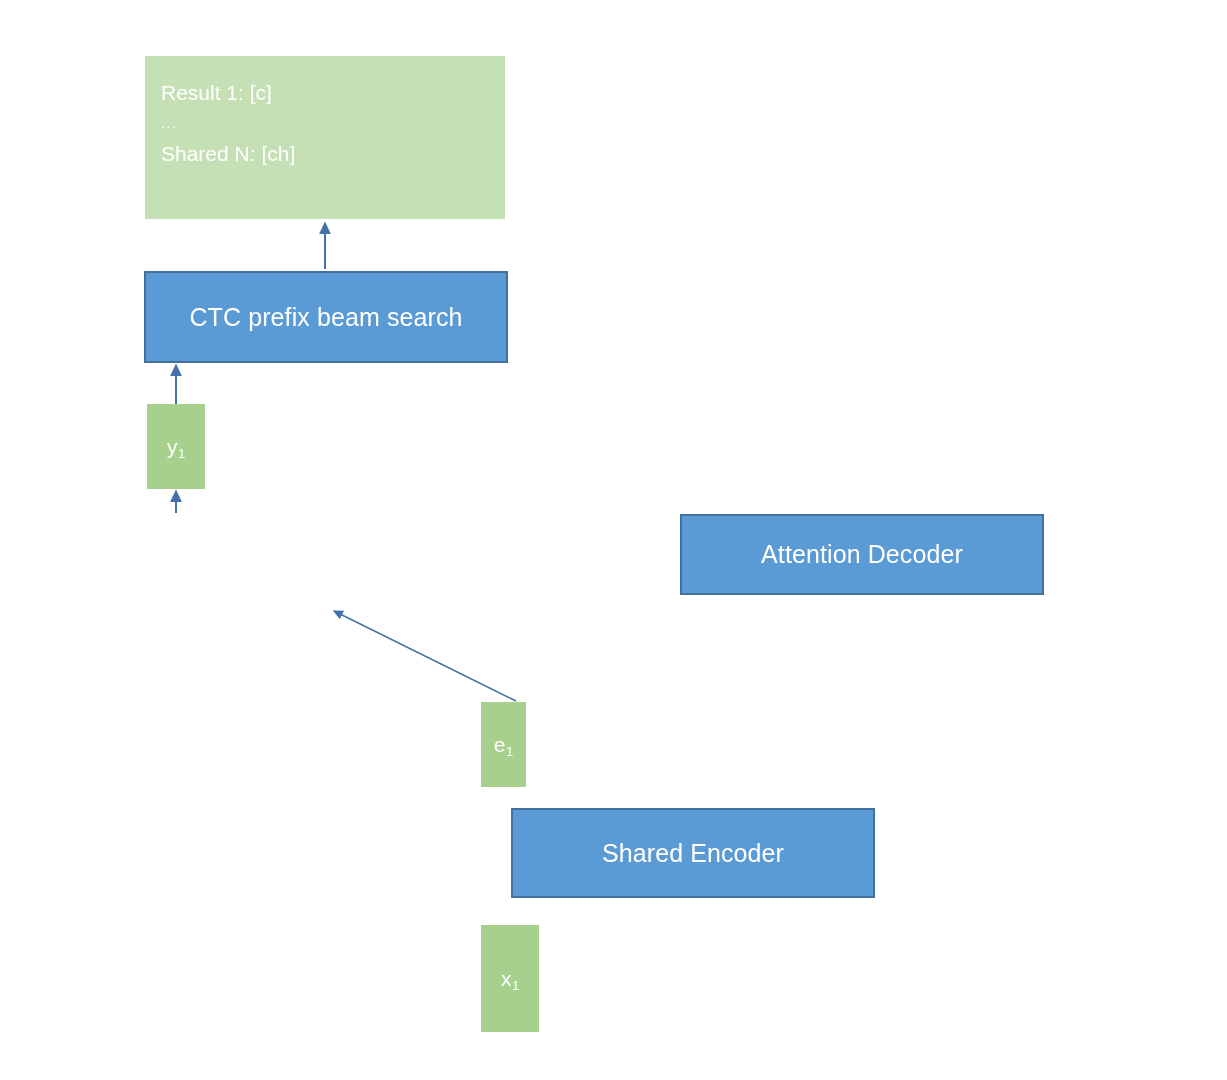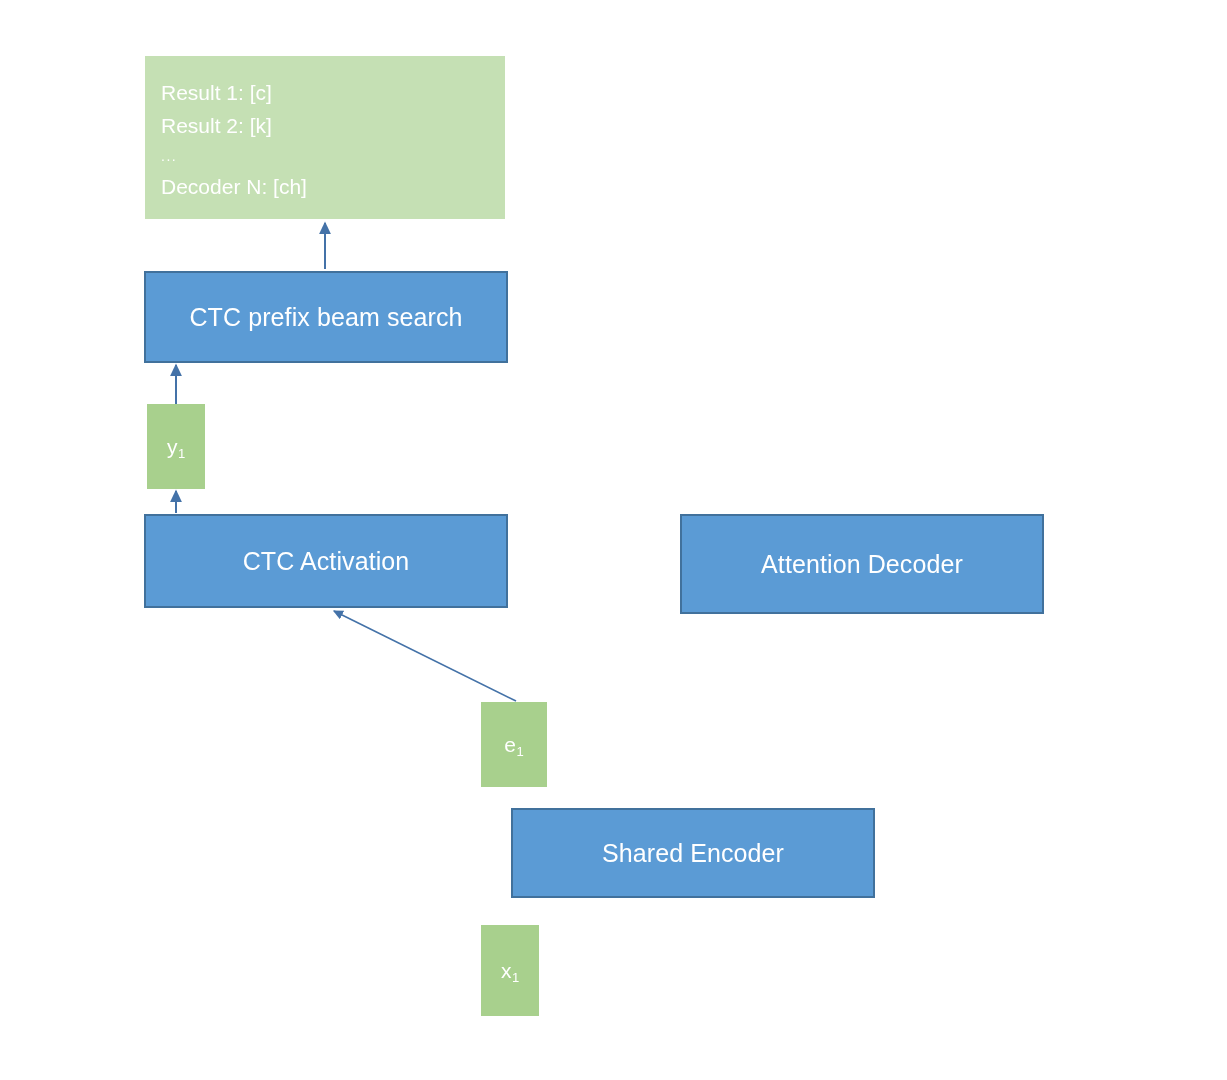--- a/index.html
+++ b/index.html
@@ -71,24 +71,24 @@
     height: 1080px;
     pointer-events: none;
     overflow: visible;
   }
 
   
   #results-box      { left: 145px; top: 56px;  width: 360px; height: 163px; }
   #ctc-beam-box     { left: 144px; top: 271px; width: 364px; height: 92px;  }
   #y1-box           { left: 147px; top: 404px; width: 58px;  height: 85px;  }
   #ctc-activation-box { left: 144px; top: 514px; width: 364px; height: 94px; }
-  #attention-decoder-box { left: 680px; top: 514px; width: 364px; height: 100px; }
-  #e1-box           { left: 481px; top: 702px; width: 66px;  height: 85px;  }
+  #attention-decoder-box { left: 680px; top: 514px; width: 364px; height: 81px; }
+  #e1-box           { left: 481px; top: 702px; width: 45px;  height: 85px;  }
   #shared-encoder-box { left: 479px; top: 808px; width: 364px; height: 90px; margin-left: 32px; }
-  #x1-box           { left: 481px; top: 925px; width: 58px;  height: 91px;  }
+  #x1-box           { left: 481px; top: 925px; width: 58px;  height: 107px;  }
 </style>
 </head>
 <body>
 
 <div id="canvas">
 
   <svg class="edges" viewBox="0 0 1227 1080" xmlns="http://www.w3.org/2000/svg">
     <defs>
       <marker id="arrowhead" markerWidth="7" markerHeight="7" refX="5.6" refY="3.2" orient="auto" markerUnits="strokeWidth">
         <path d="M0,0.2 L6.4,3.2 L0,6.2 z" fill="#4472a8"></path>
@@ -99,36 +99,32 @@
 
     <line x1="176" y1="404" x2="176" y2="365" stroke="#4472a8" stroke-width="2" marker-end="url(#arrowhead)"></line>
 
     <line x1="176" y1="513" x2="176" y2="491" stroke="#4472a8" stroke-width="2" marker-end="url(#arrowhead)"></line>
 
     <line x1="516" y1="701" x2="334" y2="611" stroke="#4472a8" stroke-width="1.6" marker-end="url(#arrowhead)"></line>
   </svg>
 
   <div class="node results" id="results-box">
     <div class="line">Result 1: [c]</div>
-    <div class="line">Result 2: [k]</div>
     <div class="line ellipsis">...</div>
-    <div class="line">Decoder N: [ch]</div>
+    <div class="line">Shared N: [ch]</div>
   </div>
 
   <div class="node proc" id="ctc-beam-box">
     <span>CTC prefix beam search</span>
   </div>
 
   <div class="node tensor" id="y1-box">
     <span><span>y</span><sub>1</sub></span>
   </div>
 
-  <div class="node proc" id="ctc-activation-box">
-    <span>CTC Activation</span>
-  </div>
 
   <div class="node proc" id="attention-decoder-box">
     <span>Attention Decoder</span>
   </div>
 
   <div class="node tensor" id="e1-box">
     <span><span>e</span><sub>1</sub></span>
   </div>
 
   <div class="node proc" id="shared-encoder-box">

